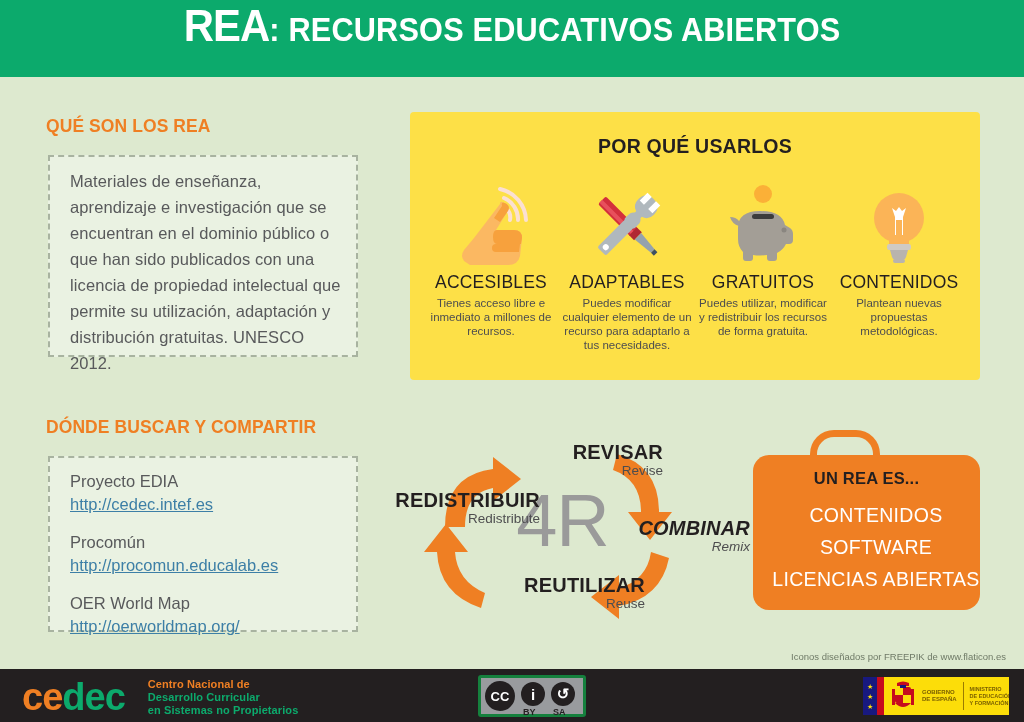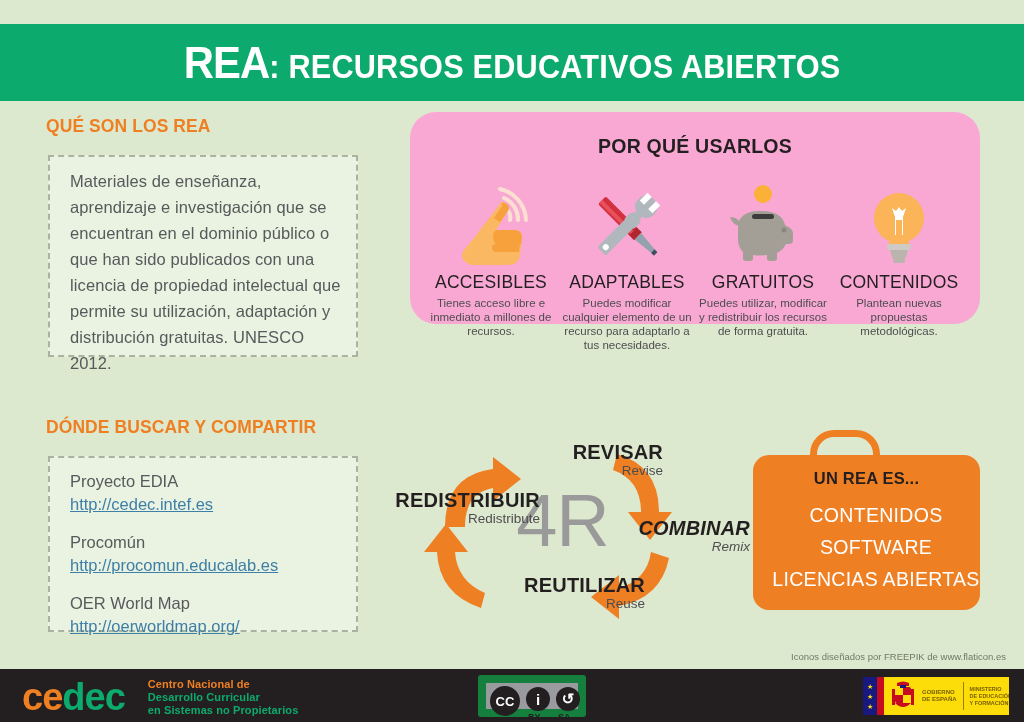--- a/index.html
+++ b/index.html
@@ -8,21 +8,21 @@
     width:1024px;height:722px;
     background:#dde9cf;
     font-family:"Liberation Sans", sans-serif;
     overflow:hidden;
     position:relative;
   }
   
   .header{
     position:absolute;left:0;top:0;width:1024px;height:77px;
     background:#0caa6c;
-    display:flex;align-items:center;justify-content:center;margin-top:24px;
+    display:flex;justify-content:center;
   }
   .header-title{
     color:#ffffff;
     font-family:"Liberation Sans", sans-serif;
     font-weight:bold;
     font-size:33px;
     letter-spacing:.2px;
     white-space:nowrap;
     transform:scaleX(.93);
   }
@@ -67,22 +67,22 @@
   .link-item{margin-bottom:15px;}
   .link-item .lname{
     display:block;color:#58595b;font-size:16.5px;line-height:23px;
   }
   .link-item .lurl{
     display:block;color:#3d7fa6;font-size:16.5px;line-height:23px;
   }
 
   
   .card{
-    position:absolute;left:410px;top:112px;width:570px;height:212px;
-    background:#f9a8d4;border-radius:26px;
+    position:absolute;left:410px;top:112px;width:570px;height:268px;
+    background:#fde047;border-radius:4px;
   }
   .card-title{
     position:absolute;left:0;top:22px;width:570px;text-align:center;
     color:#231f20;font-weight:bold;font-size:21px;letter-spacing:.2px;
     transform:scaleX(.93);
   }
   .benefits{
     position:absolute;left:14px;top:62px;width:542px;height:175px;
     display:flex;align-items:flex-start;justify-content:space-between;
   }
@@ -163,21 +163,21 @@
     margin-left:8px;margin-top:2px;
   }
   .cedec-sub div{
     font-weight:bold;font-size:11px;line-height:13px;letter-spacing:.1px;padding-left:15px;
   }
   .cedec-sub .l1{color:#ef7f23;}
   .cedec-sub .l2,.cedec-sub .l3{color:#0caa6c;}
 
   .cc-badge{
     position:absolute;left:478px;top:675px;width:108px;height:42px;
-    background:#999b9e;border:8px solid #15803d;border-radius:3px;
+    background:#999b9e;border:3px solid #15803d;border-radius:3px;
     box-sizing:border-box;
   }
   .cc-circle{
     position:absolute;border-radius:50%;background:#231f20;
     display:flex;align-items:center;justify-content:center;
     color:#ffffff;font-weight:bold;
   }
   #cc-main{left:4px;top:3px;width:30px;height:30px;font-size:13px;}
   #cc-by{left:40px;top:4px;width:24px;height:24px;font-size:15px;}
   #cc-sa{left:70px;top:4px;width:24px;height:24px;font-size:15px;}

